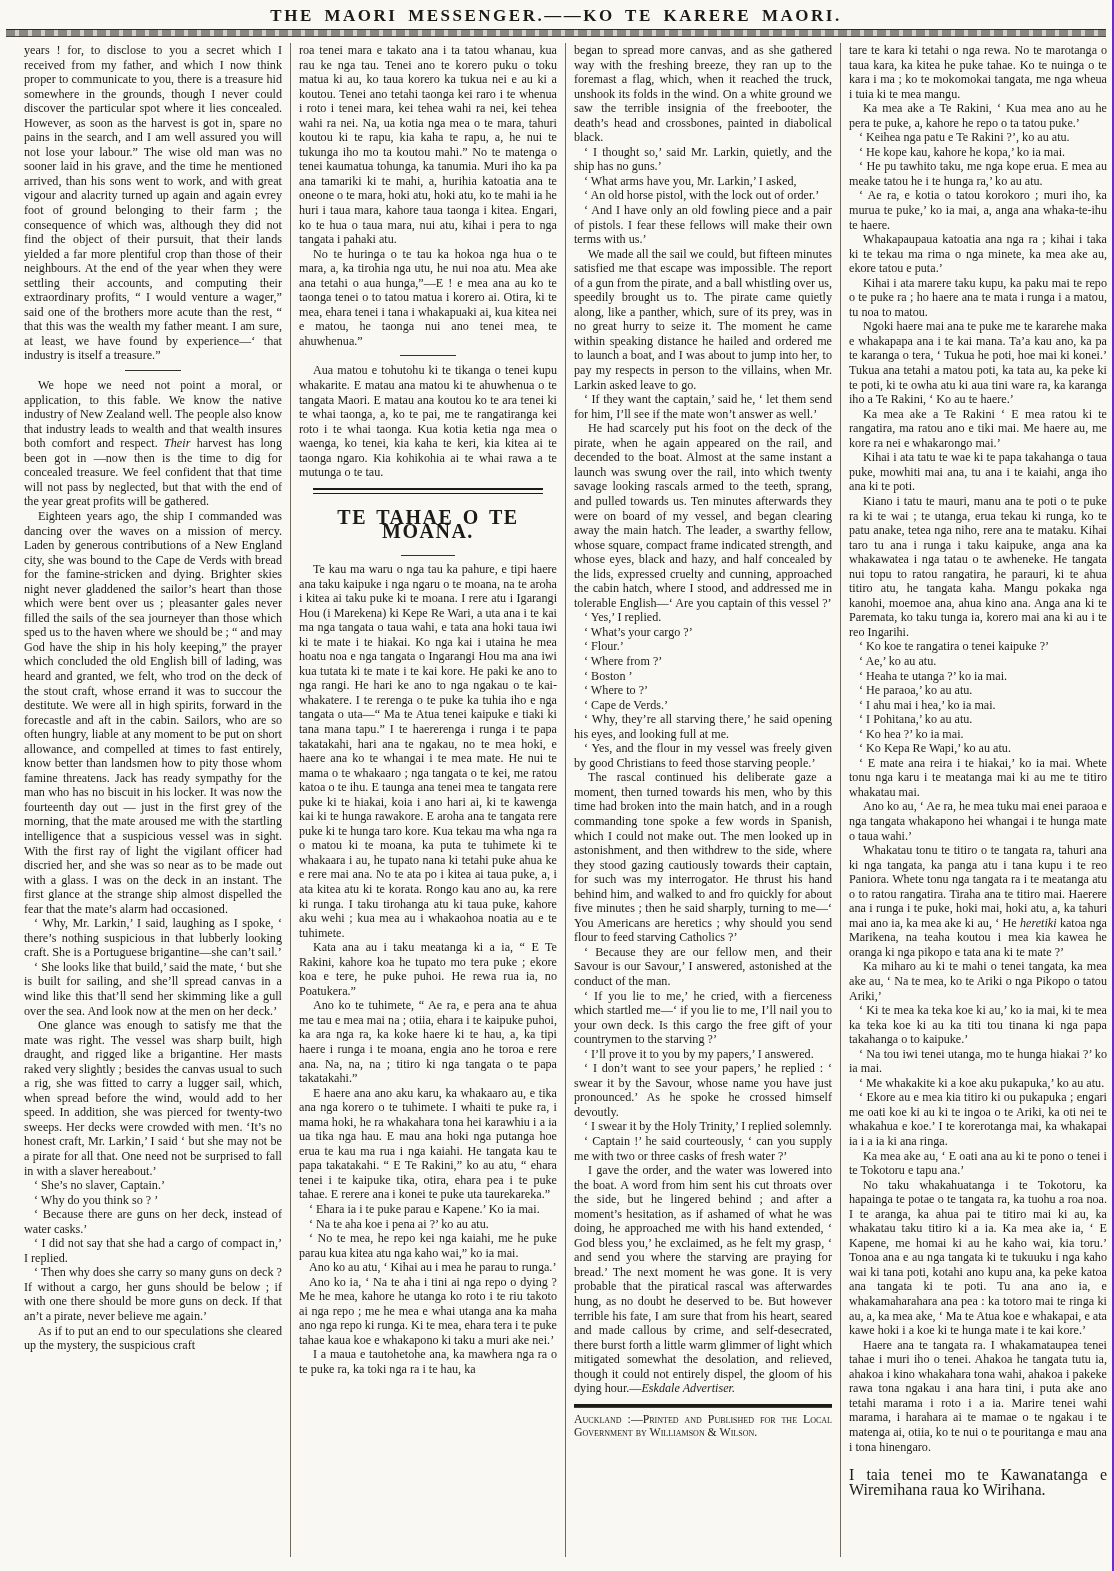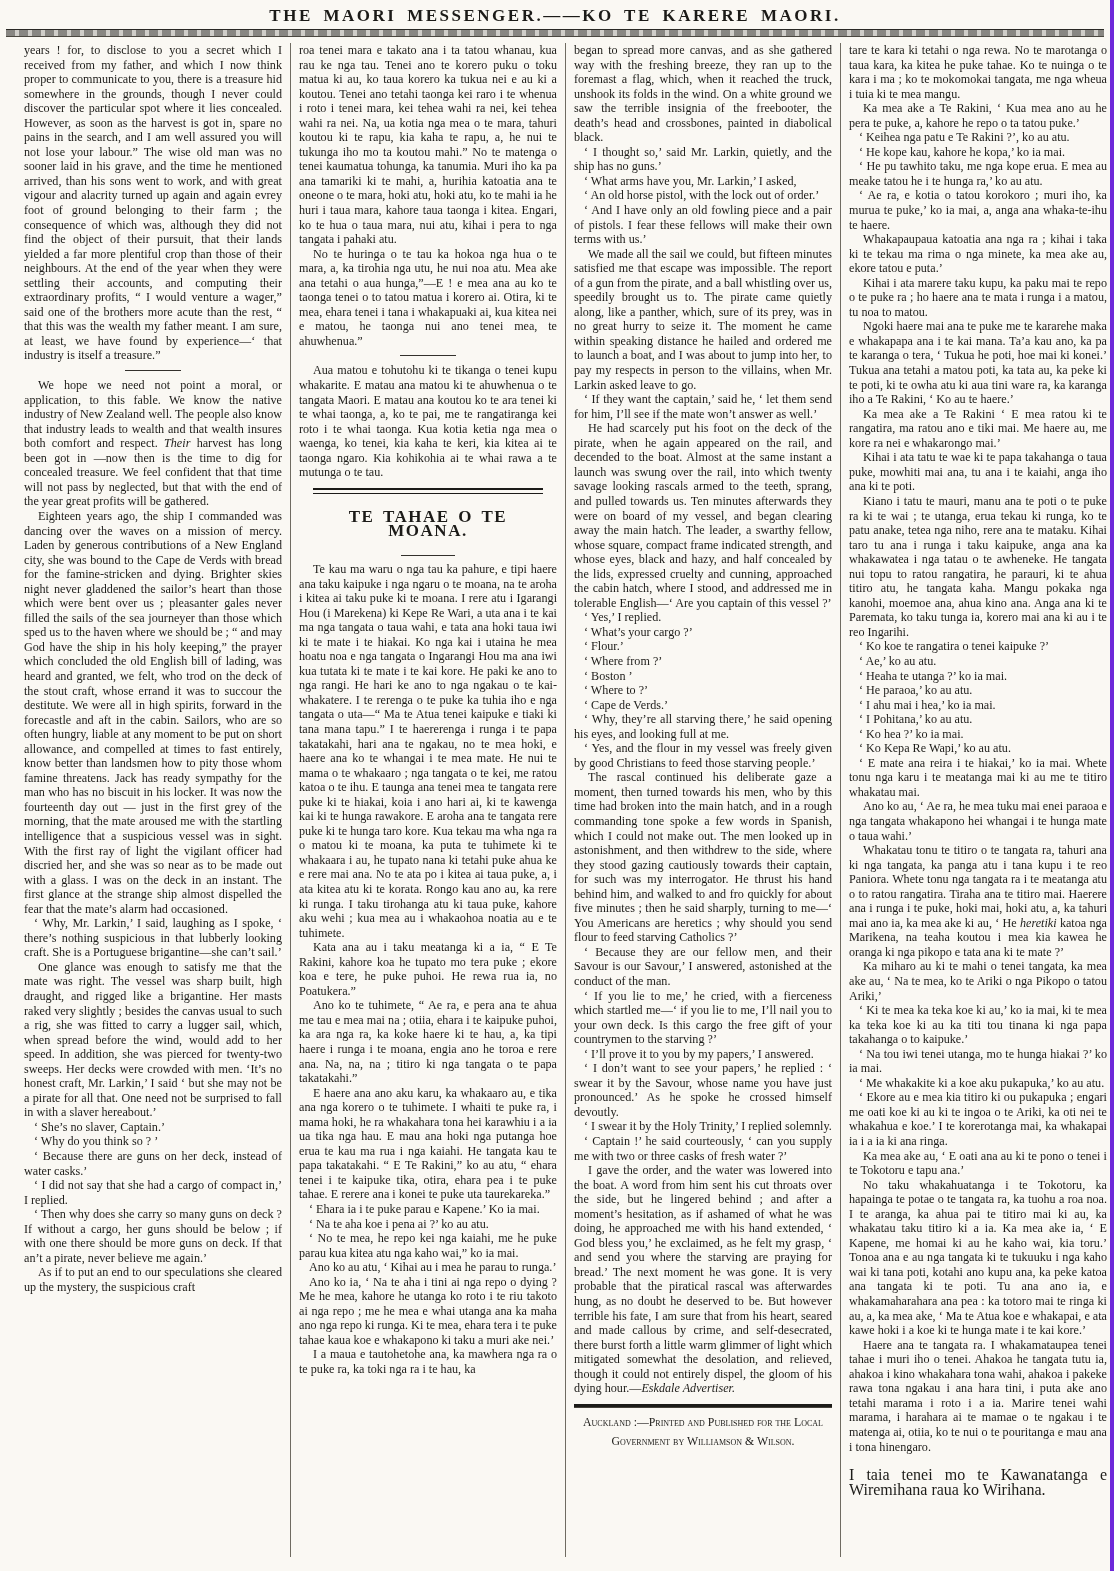--- a/index.html
+++ b/index.html
@@ -5,21 +5,21 @@
   html,body{margin:0;padding:0;background:#e8e6e0;}
   .page{
     position:relative;
     width:1114px;height:1571px;
     margin:0 auto;
     background:#faf8f3;
     color:#1c1b18;
     font-family:"Liberation Serif","DejaVu Serif",serif;
     overflow:hidden;
     box-sizing:border-box;
-    border-right:4px solid #6d28d9;
+    border-right:2px solid #6d28d9;
   }
   .masthead{ text-align:center; padding-top:6px; }
   .masthead h1{
     margin:0; font-size:17px; font-weight:bold;
     letter-spacing:2.5px; word-spacing:4px;
   }
   .masthead-rule{ margin:3px 6px 0 6px; height:6px;
     background:repeating-linear-gradient(90deg,#17161380 0 9px,#17161330 9px 13px);
     border-top:1px solid #2a2925; border-bottom:1px solid #49463f;
   }
@@ -33,42 +33,43 @@
     text-align:justify;
   }
   .vrule{ flex:0 0 1px; background:#6f6b61; margin:0 8px; }
   p{ margin:0; }
   p.para{ text-indent:14px; }
   p.continuation{ text-indent:0; }
   p.dialogue{ text-indent:10px; }
   .short-rule{ width:56px; border-top:1px solid #33312c; margin:7px auto 7px auto; }
   .heading{ text-align:center; margin:8px 0 6px 0; }
   .heading .dbl-rule{ height:3px; border-top:2px solid #1c1b18; border-bottom:1px solid #1c1b18; margin:0 14px 7px 14px; }
-  .heading h2{ margin:16px; font-size:17px; font-weight:bold; letter-spacing:1.5px; word-spacing:3px; }
+  .heading h2{ margin:16px; font-size:20px; font-weight:bold; letter-spacing:1.5px; word-spacing:3px; }
   .heading .mini-rule{ width:54px; border-top:1px solid #33312c; margin:6px auto 0 auto; }
   .imprint-rule{ height:3px; background:#1c1b18; margin:8px 0 5px 0; border-bottom:1px solid #44413a; }
-  p.imprint{ text-align:center; font-variant:small-caps; text-indent:0; font-size:11.8px; line-height:19px; }
+  p.imprint{ font-variant:small-caps; text-indent:0; font-size:11.8px; line-height:13px; }
   p.imprint-right{ margin-top:14px; text-indent:0; font-size:16px; }
   em{ font-style:italic; }
 </style>
 </head>
 <body>
 
 <div class="page">
   <header class="masthead">
     <h1>THE MAORI MESSENGER.——KO TE KARERE MAORI.</h1>
   </header>
   <div class="masthead-rule"></div>
   <main class="columns">
     <section class="col">
         <p class="continuation">years ! for, to disclose to you a secret which I received from my father, and which I now think proper to communicate to you, there is a treasure hid somewhere in the grounds, though I never could discover the particular spot where it lies concealed. However, as soon as the harvest is got in, spare no pains in the search, and I am well assured you will not lose your labour.” The wise old man was no sooner laid in his grave, and the time he mentioned arrived, than his sons went to work, and with great vigour and alacrity turned up again and again evrey foot of ground belonging to their farm ; the consequence of which was, although they did not find the object of their pursuit, that their lands yielded a far more plentiful crop than those of their neighbours. At the end of the year when they were settling their accounts, and computing their extraordinary profits, “ I would venture a wager,” said one of the brothers more acute than the rest, “ that this was the wealth my father meant. I am sure, at least, we have found by experience—‘ that industry is itself a treasure.”</p>
         <div class="short-rule"></div>
         <p class="para">We hope we need not point a moral, or application, to this fable. We know the native industry of New Zealand well. The people also know that industry leads to wealth and that wealth insures both comfort and respect. <em>Their</em> harvest has long been got in —now then is the time to dig for concealed treasure. We feel confident that that time will not pass by neglected, but that with the end of the year great profits will be gathered.</p>
         <p class="para">Eighteen years ago, the ship I commanded was dancing over the waves on a mission of mercy. Laden by generous contributions of a New England city, she was bound to the Cape de Verds with bread for the famine-stricken and dying. Brighter skies night never gladdened the sailor’s heart than those which were bent over us ; pleasanter gales never filled the sails of the sea journeyer than those which sped us to the haven where we should be ; “ and may God have the ship in his holy keeping,” the prayer which concluded the old English bill of lading, was heard and granted, we felt, who trod on the deck of the stout craft, whose errand it was to succour the destitute. We were all in high spirits, forward in the forecastle and aft in the cabin. Sailors, who are so often hungry, liable at any moment to be put on short allowance, and compelled at times to fast entirely, know better than landsmen how to pity those whom famine threatens. Jack has ready sympathy for the man who has no biscuit in his locker. It was now the fourteenth day out — just in the first grey of the morning, that the mate aroused me with the startling intelligence that a suspicious vessel was in sight. With the first ray of light the vigilant officer had discried her, and she was so near as to be made out with a glass. I was on the deck in an instant. The first glance at the strange ship almost dispelled the fear that the mate’s alarm had occasioned.</p>
         <p class="dialogue">‘ Why, Mr. Larkin,’ I said, laughing as I spoke, ‘ there’s nothing suspicious in that lubberly looking craft. She is a Portuguese brigantine—she can’t sail.’</p>
+        <p class="dialogue">‘ She looks like that build,’ said the mate, ‘ but she is built for sailing, and she’ll spread canvas in a wind like this that’ll send her skimming like a gull over the sea. And look now at the men on her deck.’</p>
         <p class="para">One glance was enough to satisfy me that the mate was right. The vessel was sharp built, high draught, and rigged like a brigantine. Her masts raked very slightly ; besides the canvas usual to such a rig, she was fitted to carry a lugger sail, which, when spread before the wind, would add to her speed. In addition, she was pierced for twenty-two sweeps. Her decks were crowded with men. ‘It’s no honest craft, Mr. Larkin,’ I said ‘ but she may not be a pirate for all that. One need not be surprised to fall in with a slaver hereabout.’</p>
         <p class="dialogue">‘ She’s no slaver, Captain.’</p>
         <p class="dialogue">‘ Why do you think so ? ’</p>
         <p class="dialogue">‘ Because there are guns on her deck, instead of water casks.’</p>
         <p class="dialogue">‘ I did not say that she had a cargo of compact in,’ I replied.</p>
         <p class="dialogue">‘ Then why does she carry so many guns on deck ? If without a cargo, her guns should be below ; if with one there should be more guns on deck. If that an’t a pirate, never believe me again.’</p>
         <p class="para">As if to put an end to our speculations she cleared up the mystery, the suspicious craft</p>
       </section>
     <div class="vrule"></div>
     <section class="col">

